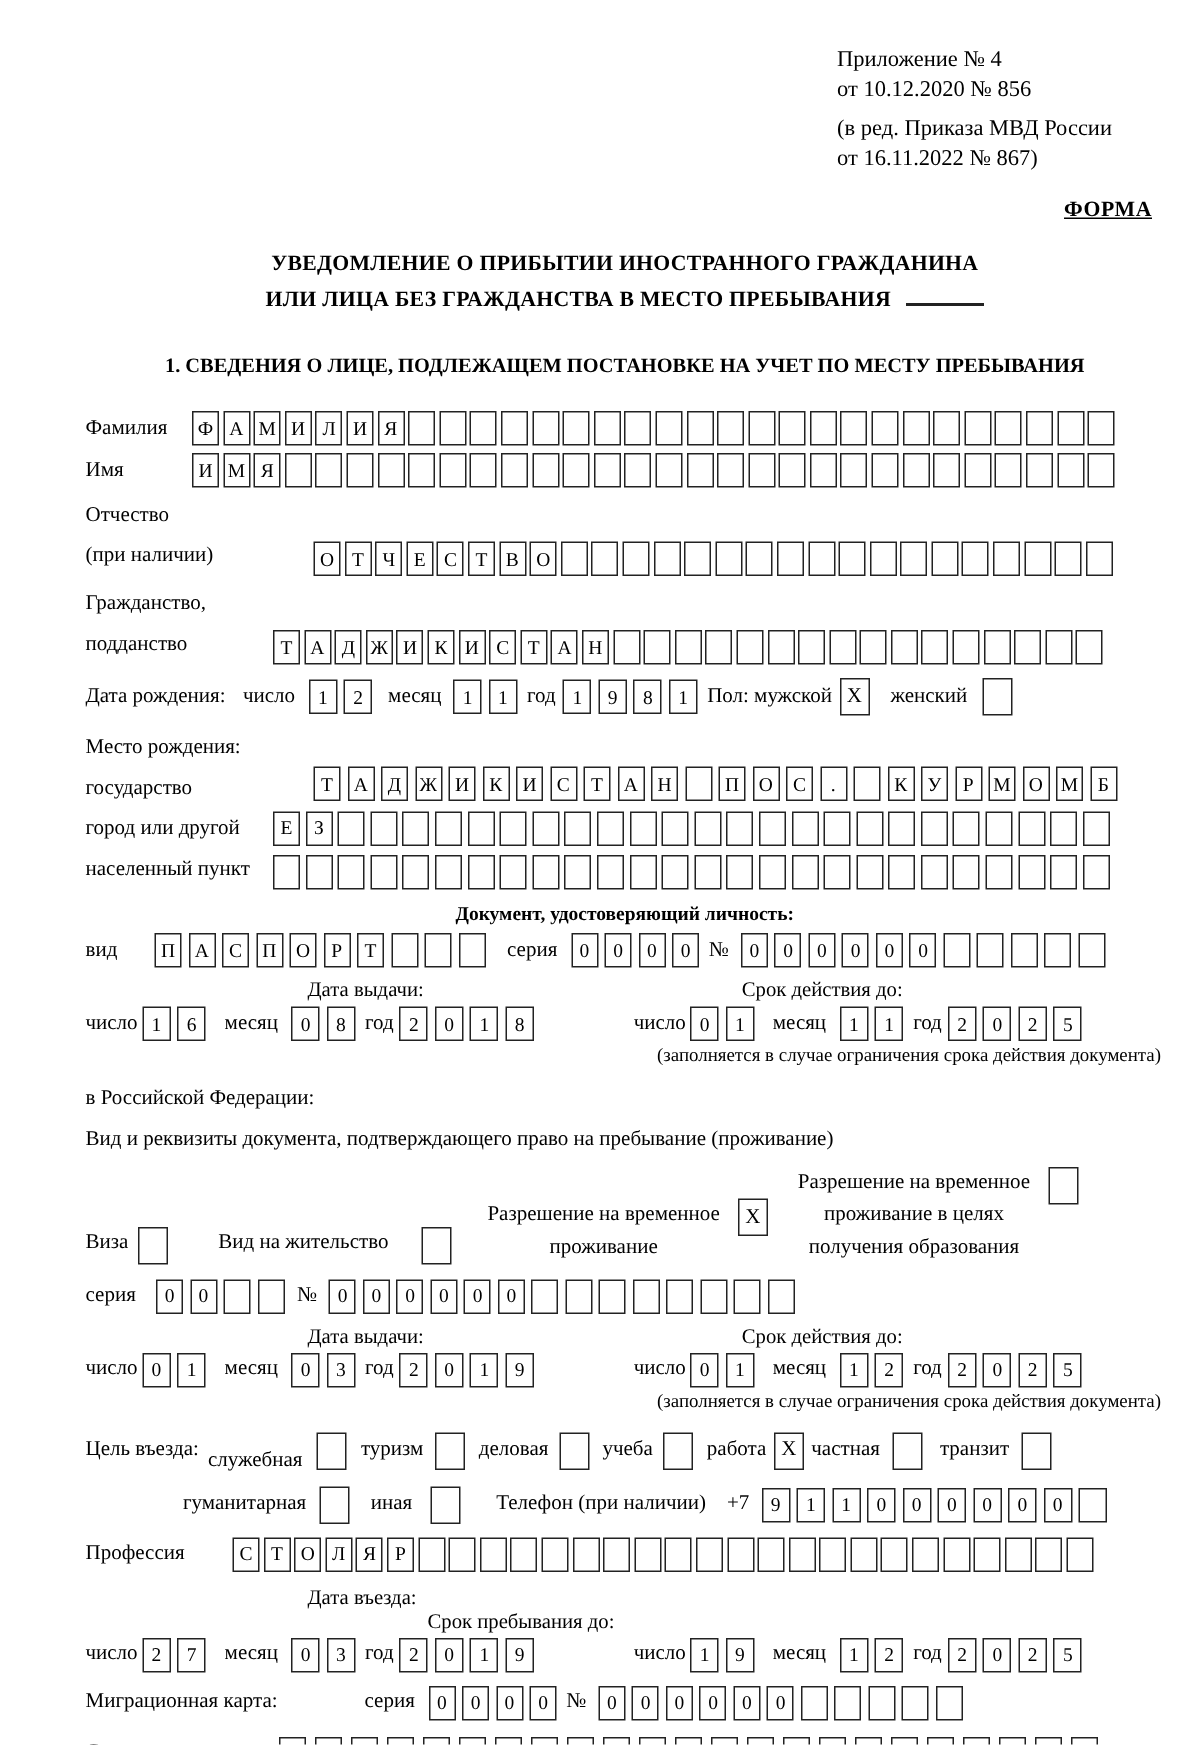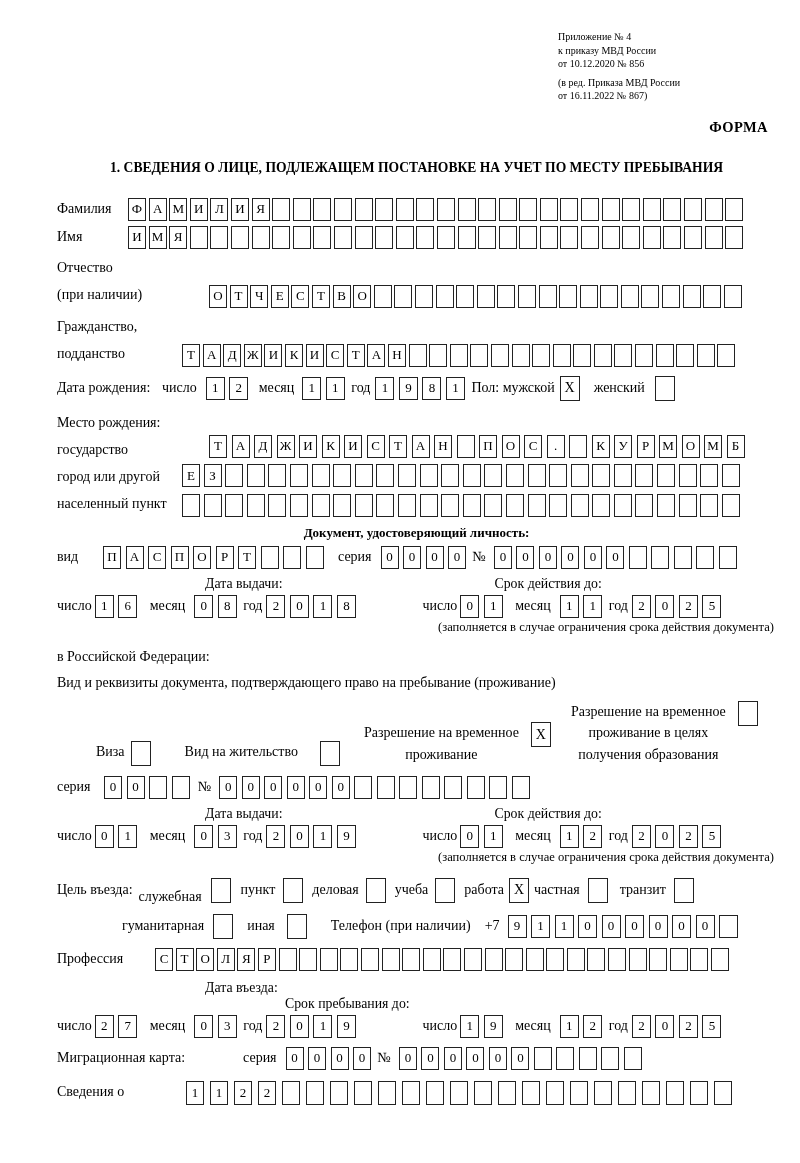--- a/index.html
+++ b/index.html
@@ -1,22 +1,22 @@
 <!DOCTYPE html>
 <html><head>
 <meta charset="utf-8">
 <style>
   html,body{margin:0;padding:0;background:#fff;}
   body{width:800px;height:1163px;overflow:hidden;color:#000;
        font-family:"Liberation Serif","DejaVu Serif",serif;font-size:14px;}
   .page{box-sizing:border-box;width:800px;height:1163px;padding:30px 24px 0 57px;position:relative;}
-  .annex{margin-left:501px;font-size:10px;line-height:1.35;}
+  .annex{margin-left:501px;font-size:15px;line-height:1.35;}
   .annex div{white-space:nowrap;}
   .annex .p2{margin-top:5px;}
-  .forma{text-align:right;font-weight:bold;font-size:14.5px;margin:16px 8px 0 0;letter-spacing:.4px;}
+  .forma{text-align:right;font-weight:bold;font-size:14.5px;margin:16px 8px 0 0;letter-spacing:.4px;text-decoration:underline;}
   .title{text-align:center;font-weight:bold;font-size:14.5px;margin-top:16px;line-height:1.6;letter-spacing:.2px;}
   .blank{display:inline-block;width:52px;border-bottom:2px solid #222;height:14px;margin-left:10px;}
   .sec1{text-align:center;font-weight:bold;font-size:13.6px;margin-top:24px;white-space:nowrap;}
   .row{display:flex;align-items:center;margin-top:5px;}
   .rowt{display:flex;align-items:flex-end;margin-top:5px;}
   .lbl{flex:none;}
   .lbl2 div{line-height:27px;}
   .cells{display:flex;flex:none;}
   .cell{flex:none;width:16px;height:21px;border:1.5px solid #222;margin-right:2.6px;
         display:inline-flex;align-items:center;justify-content:center;font-size:13px;background:#fff;}
@@ -36,28 +36,31 @@
   .colrows>.cells{margin-top:0;}
   .colrows .cells + .cells{margin-top:6.5px;}
 </style>
 </head>
 <body>
 
 <div class="page">
 
   <div class="annex">
     <div>Приложение № 4</div>
-    <div>к приказу МВД России</div>
     <div>от 10.12.2020 № 856</div>
     <div class="p2">(в ред. Приказа МВД России</div>
     <div>от 16.11.2022 № 867)</div>
   </div>
 
   <div class="forma">ФОРМА</div>
 
+  <div class="title">
+    <div>УВЕДОМЛЕНИЕ О ПРИБЫТИИ ИНОСТРАННОГО ГРАЖДАНИНА</div>
+    <div><span>ИЛИ ЛИЦА БЕЗ ГРАЖДАНСТВА В МЕСТО ПРЕБЫВАНИЯ</span><span class="blank"></span></div>
+  </div>
 
   <div class="sec1">1. СВЕДЕНИЯ О ЛИЦЕ, ПОДЛЕЖАЩЕМ ПОСТАНОВКЕ НА УЧЕТ ПО МЕСТУ ПРЕБЫВАНИЯ</div>
 
   <div class="row" style="margin-top:22px;">
     <span class="lbl" style="width:71px;">Фамилия</span>
     <span class="cells">
         <span class="cell">Ф</span>
         <span class="cell">А</span>
         <span class="cell">М</span>
         <span class="cell">И</span>
@@ -398,21 +401,21 @@
 
   <div class="caption">(заполняется в случае ограничения срока действия документа)</div>
 
   <div class="intro">
     <div>в Российской Федерации:</div>
     <div>Вид и реквизиты документа, подтверждающего право на пребывание (проживание)</div>
   </div>
 
   <div class="rowt" style="margin-top:4px;">
     <span class="ckitem">
-      <span class="txt" style="margin-right:6px;margin-left:39px;">Виза</span>
+      <span class="txt" style="margin-right:6px;">Виза</span>
       <span class="checkbox"></span>
     </span>
     <span class="ckitem" style="margin-left:34px;">
       <span class="txt" style="margin-right:22px;">Вид на жительство</span>
       <span class="checkbox"></span>
     </span>
     <span class="ckitem" style="margin-left:24px;">
       <span class="txt ctr" style="margin-right:12px;">
         <div>Разрешение на временное</div>
         <div>проживание</div>
@@ -497,21 +500,21 @@
         <span class="cell">5</span>
       </span>
   </div>
 
   <div class="caption">(заполняется в случае ограничения срока действия документа)</div>
 
   <div class="row" style="margin-top:11px;">
     <span class="lbl">Цель въезда:</span>
     <span class="lbl" style="margin:13px 9px 0 6px;">служебная</span>
     <span class="checkbox"></span>
-    <span class="lbl" style="margin:0 8px 0 10px;">пункт</span>
+    <span class="lbl" style="margin:0 8px 0 10px;">туризм</span>
     <span class="checkbox"></span>
     <span class="lbl" style="margin:0 7px 0 9px;">деловая</span>
     <span class="checkbox"></span>
     <span class="lbl" style="margin:0 7px 0 9px;">учеба</span>
     <span class="checkbox"></span>
     <span class="lbl" style="margin:0 5px 0 9px;">работа</span>
     <span class="checkbox">X</span>
     <span class="lbl" style="margin:0 8px 0 5px;">частная</span>
     <span class="checkbox"></span>
     <span class="lbl" style="margin:0 8px 0 12px;">транзит</span>

